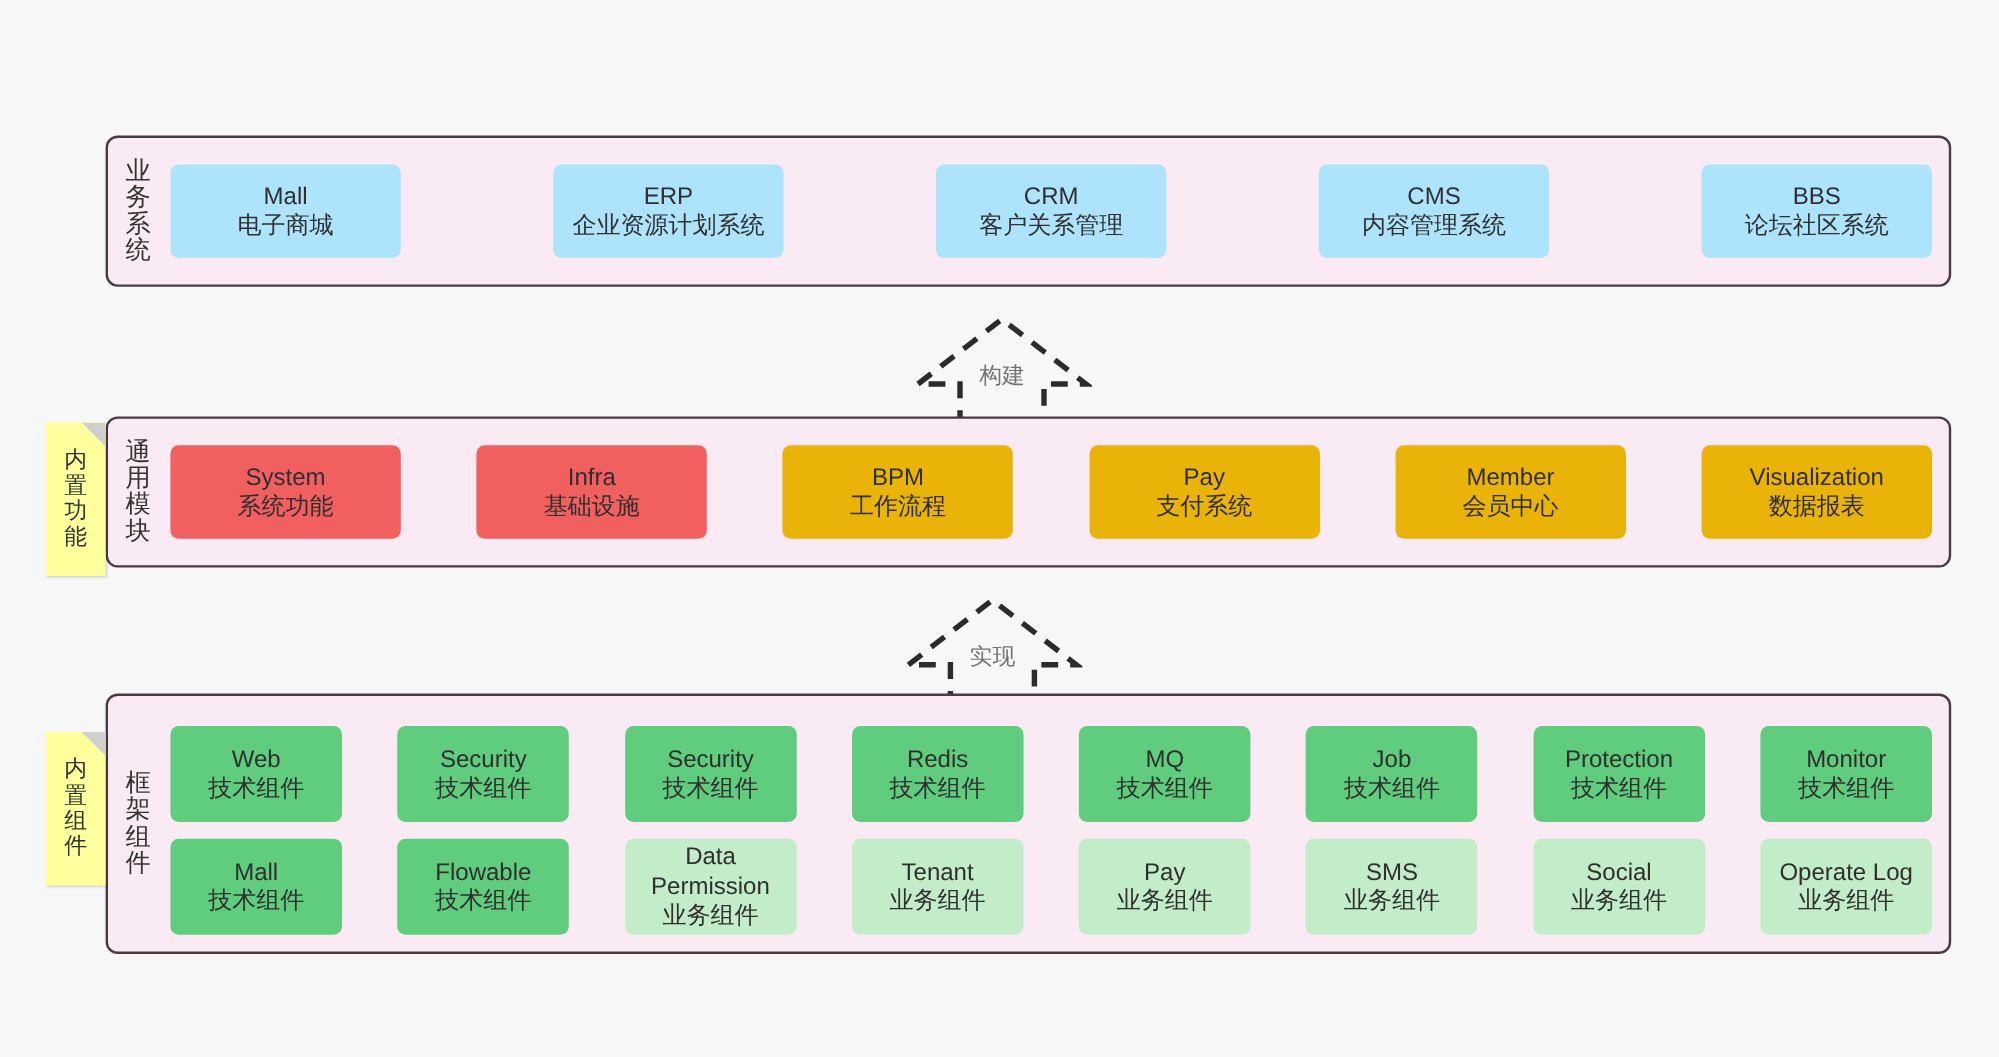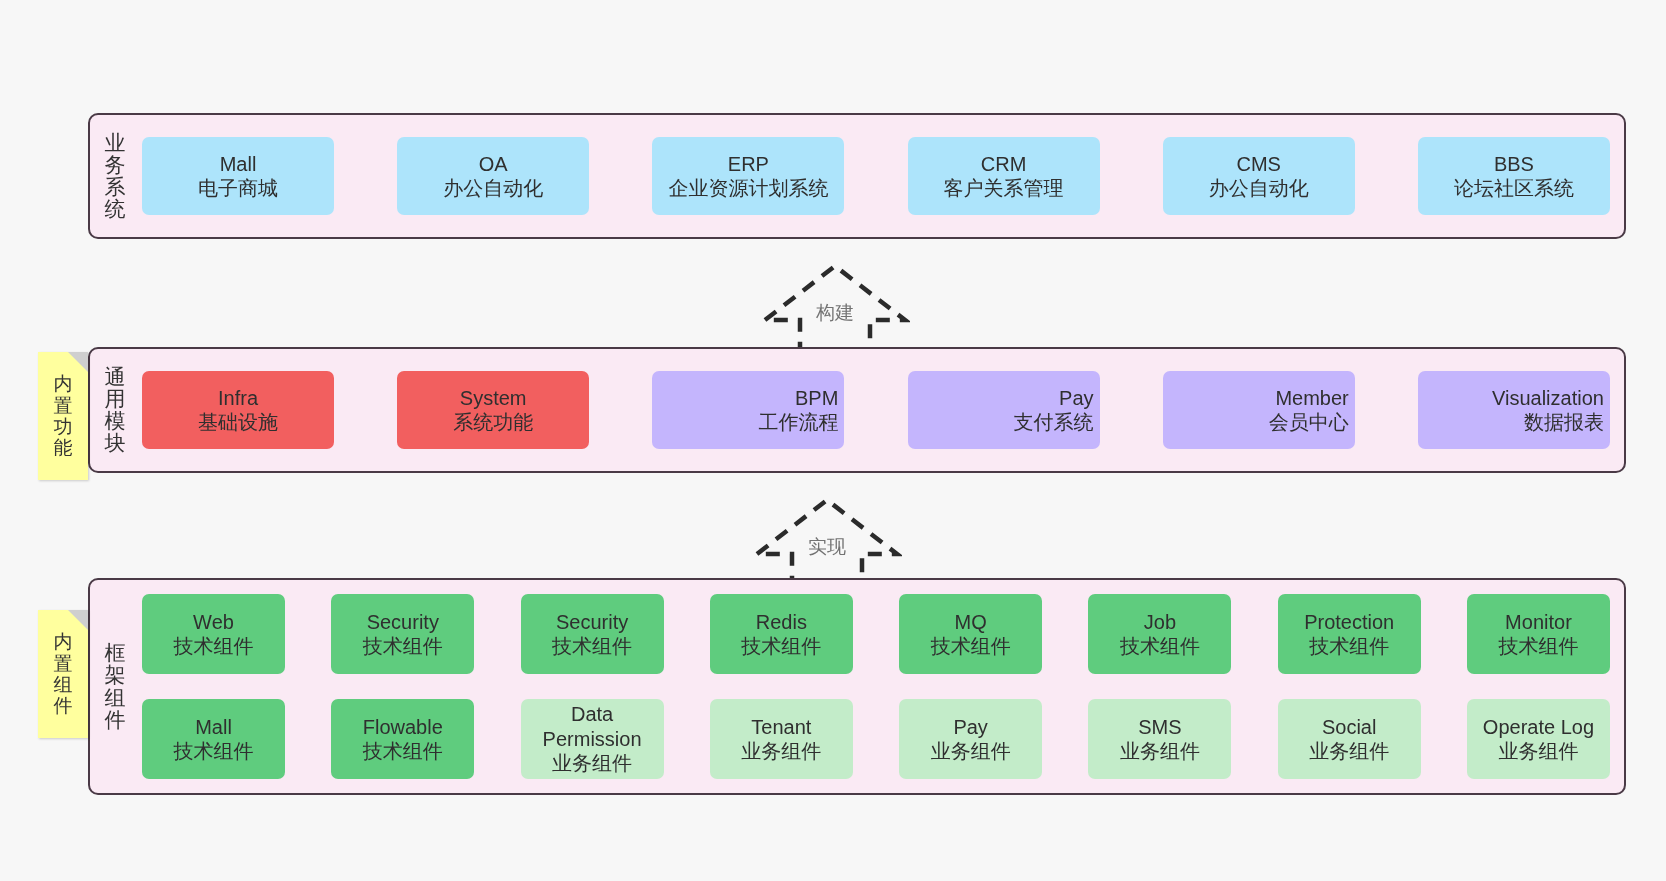--- a/index.html
+++ b/index.html
@@ -47,21 +47,21 @@
   .cards {
     flex: 1 1 auto;
     display: flex;
     align-items: center;
     justify-content: space-between;
     padding: 0 14px 0 2px;
     gap: 14px;
   }
   .cards.two-rows {
     flex-direction: column;
-    justify-content: space-between;
+    justify-content: flex-end;
     gap: 14px;
     padding: 14px 14px 14px 2px;
   }
   .row {
     display: flex;
     width: 100%;
     justify-content: space-between;
     align-items: stretch;
   }
 
@@ -90,21 +90,21 @@
     background: #ade4fb;
   }
 
   
   #layer-common { left: 88px; top: 347px; width: 1538px; height: 126px; }
   #layer-common .card {
     width: 192px;
     height: 78px;
   }
   .c-red   { background: #f25f5f; }
-  .c-pink  { background: #c4b5fd; align-items: flex-end; }
+  .c-pink  { background: #eab308; }
 
   
   #layer-framework { left: 88px; top: 578px; width: 1538px; height: 217px; }
   #layer-framework .card {
     width: 143px;
     height: 80px;
   }
   .c-green      { background: #5fcc7e; }
   .c-lightgreen { background: #c3ecc9; }
 
@@ -167,34 +167,30 @@
     <span>务</span>
     <span>系</span>
     <span>统</span>
   </div>
   <div class="cards">
     <div class="card">
       <span class="t1">Mall</span>
       <span class="t2">电子商城</span>
     </div>
     <div class="card">
-      <span class="t1">OA</span>
-      <span class="t2">办公自动化</span>
-    </div>
-    <div class="card">
       <span class="t1">ERP</span>
       <span class="t2">企业资源计划系统</span>
     </div>
     <div class="card">
       <span class="t1">CRM</span>
       <span class="t2">客户关系管理</span>
     </div>
     <div class="card">
       <span class="t1">CMS</span>
-      <span class="t2">办公自动化</span>
+      <span class="t2">内容管理系统</span>
     </div>
     <div class="card">
       <span class="t1">BBS</span>
       <span class="t2">论坛社区系统</span>
     </div>
   </div>
 </div>
 
 <div class="arrow" id="arrow-build">
   <svg viewBox="0 0 150 100" preserveAspectRatio="none">
@@ -213,26 +209,26 @@
 
 <div class="layer" id="layer-common">
   <div class="layer-label">
     <span>通</span>
     <span>用</span>
     <span>模</span>
     <span>块</span>
   </div>
   <div class="cards">
     <div class="card c-red">
+      <span class="t1">System</span>
+      <span class="t2">系统功能</span>
+    </div>
+    <div class="card c-red">
       <span class="t1">Infra</span>
       <span class="t2">基础设施</span>
-    </div>
-    <div class="card c-red">
-      <span class="t1">System</span>
-      <span class="t2">系统功能</span>
     </div>
     <div class="card c-pink">
       <span class="t1">BPM</span>
       <span class="t2">工作流程</span>
     </div>
     <div class="card c-pink">
       <span class="t1">Pay</span>
       <span class="t2">支付系统</span>
     </div>
     <div class="card c-pink">

